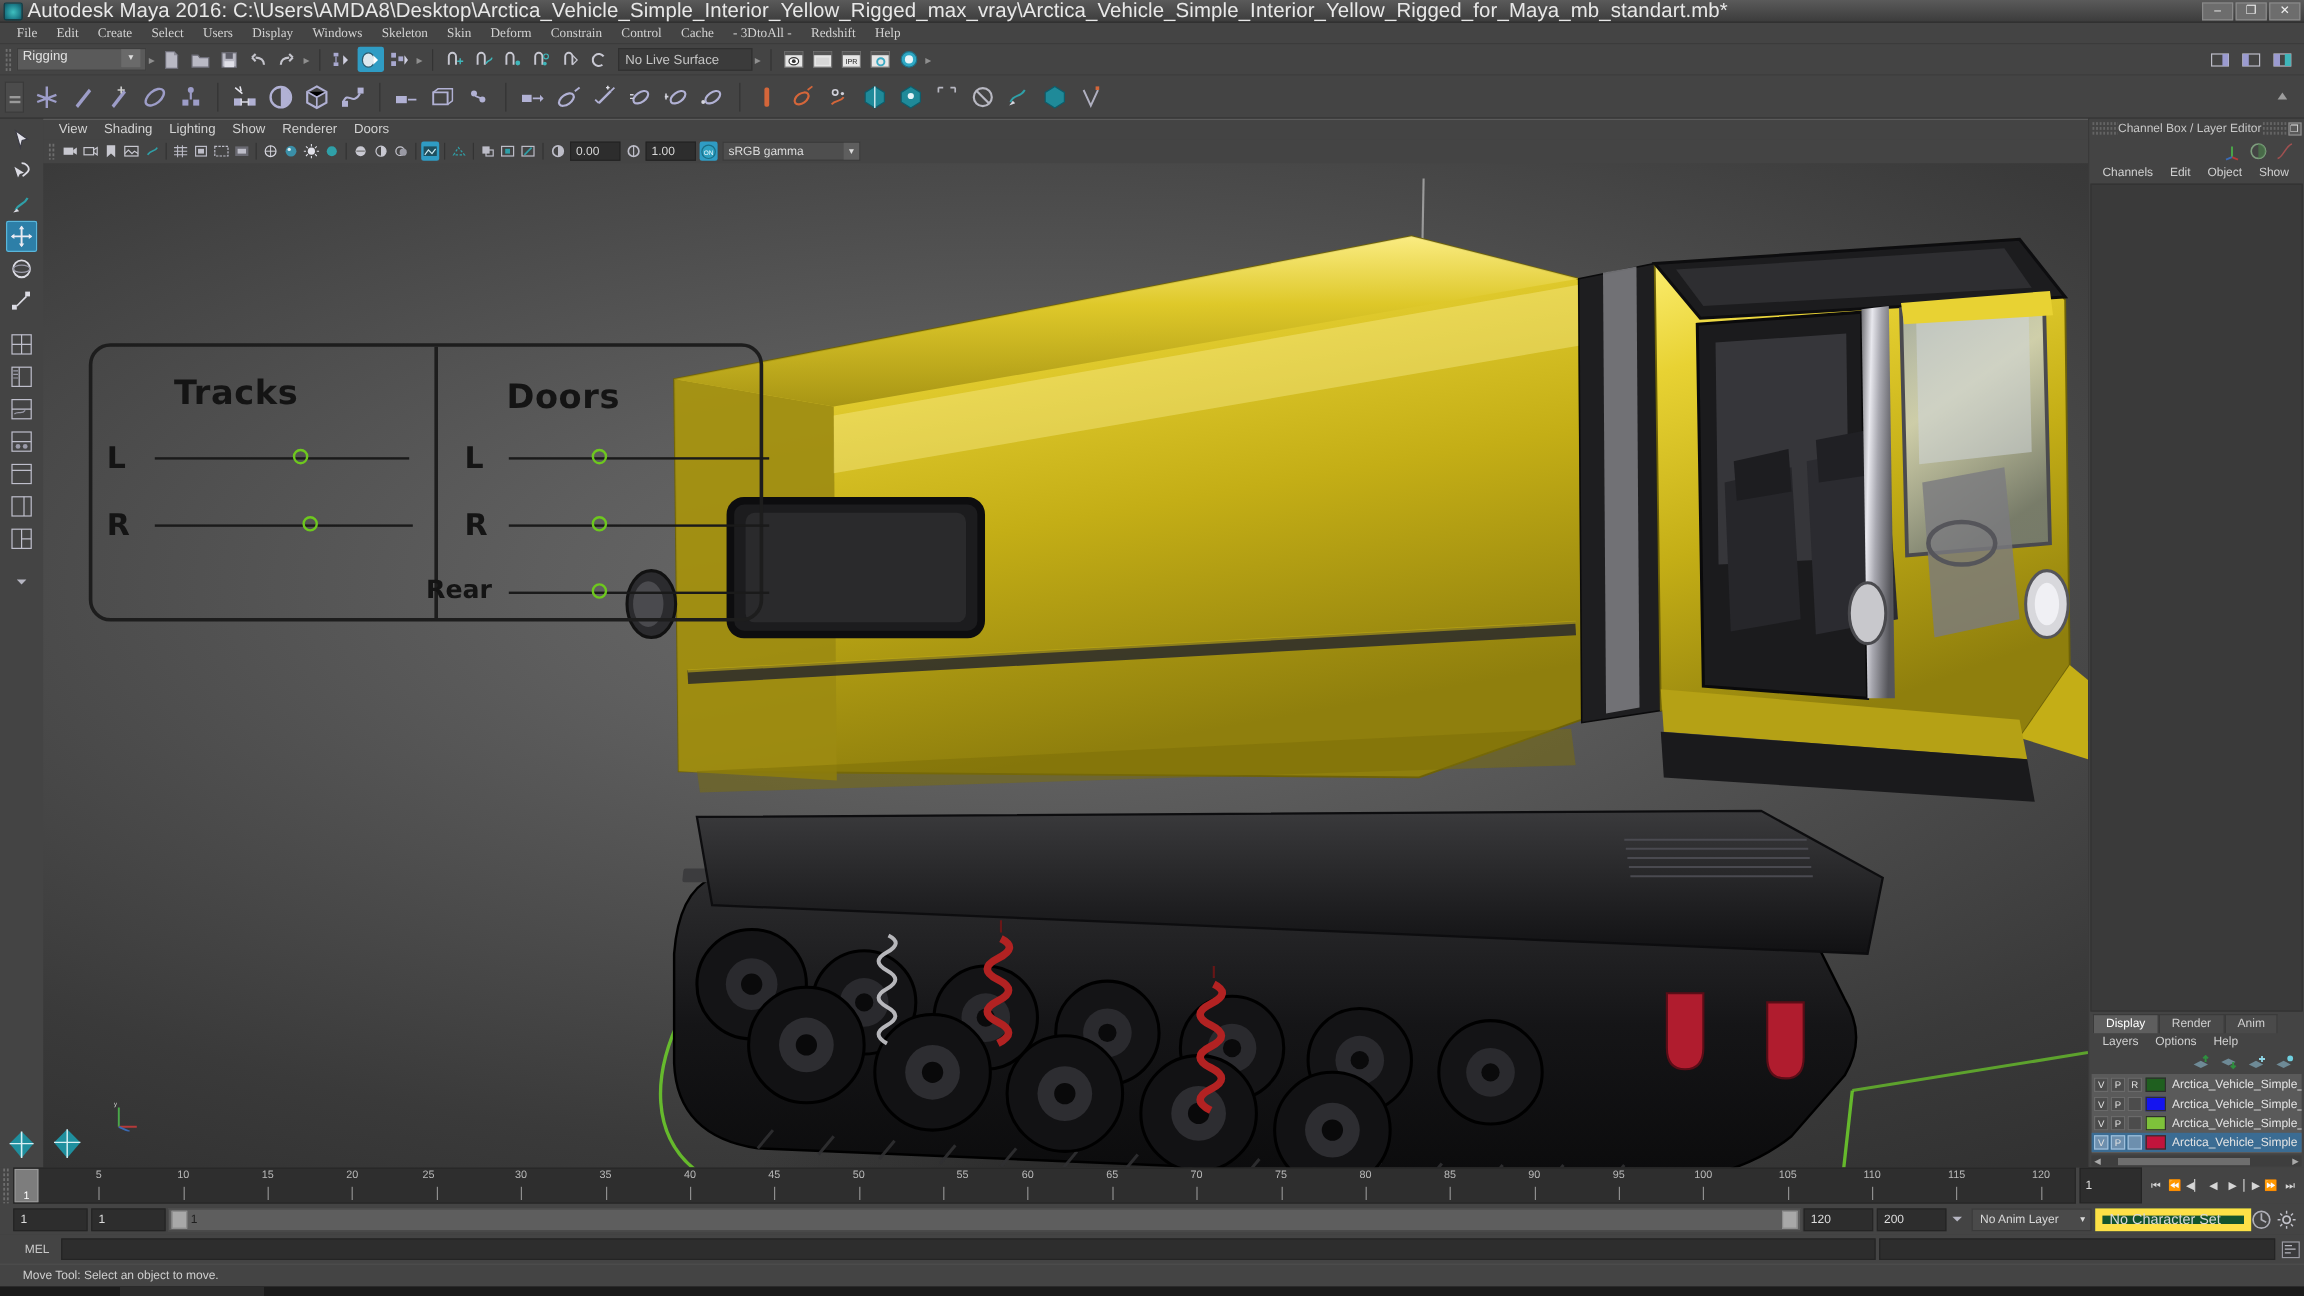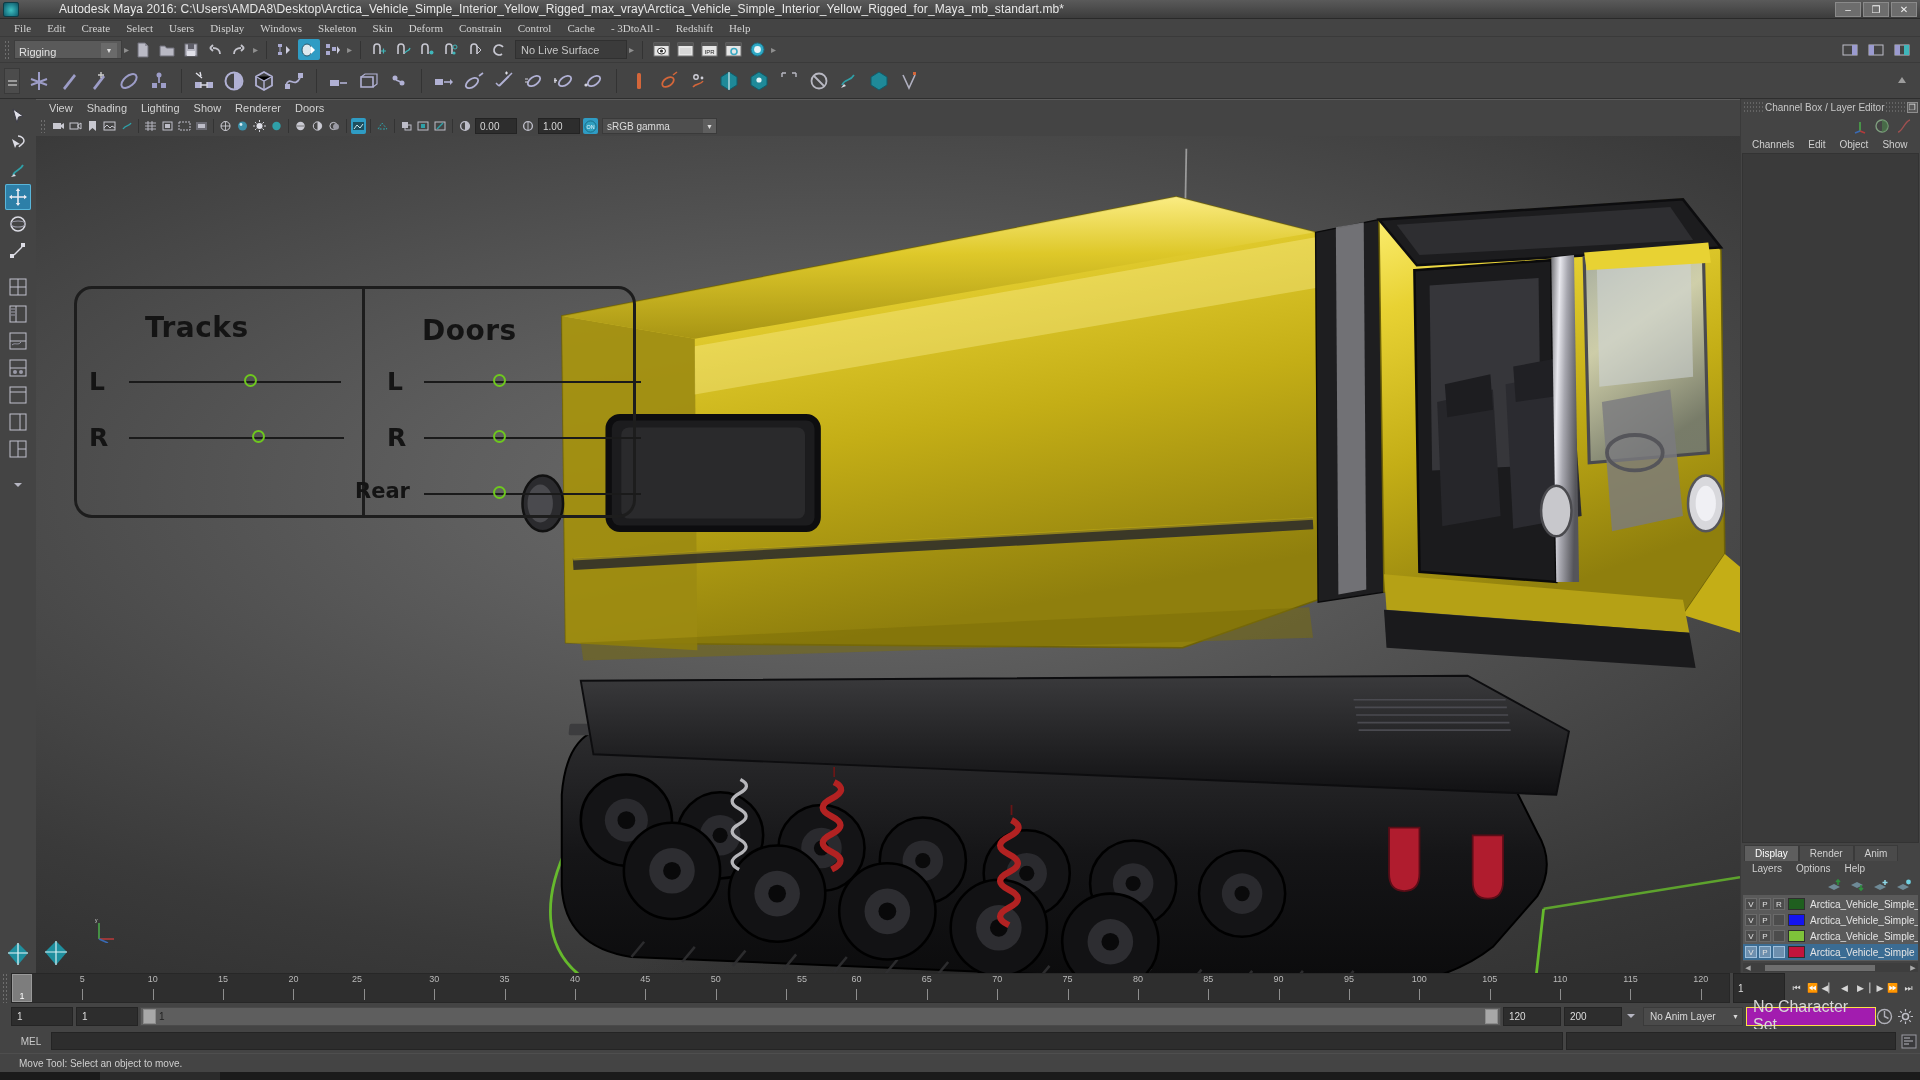--- a/index.html
+++ b/index.html
@@ -16,21 +16,21 @@
   .titlebar {
     height: 19px; background: linear-gradient(to bottom,#5a5a5a,#3c3c3c);
     display: flex; align-items: center; flex: none;
     border-bottom: 1px solid #2a2a2a;
   }
   .title-logo {
     width: 16px; height: 15px; margin: 0 4px 0 3px; flex: none;
     background: radial-gradient(circle at 50% 55%, #3fbfbf 0%, #1d7f8c 60%, #11505c 100%);
     border: 1px solid #0d3d47; border-radius: 2px;
   }
-  .title-text { font-size: 12px; color: #e8e8e8; white-space: nowrap; letter-spacing: .1px; margin-left: 36px; }
+  .title-text { font-size: 17px; color: #e8e8e8; white-space: nowrap; letter-spacing: .1px; }
   .title-btns { margin-left: auto; display: flex; gap: 2px; padding-right: 3px; }
   .title-btn {
     width: 26px; height: 15px; background: #6d6d6d; border: 1px solid #8a8a8a;
     color: #f0f0f0; font-size: 10px; line-height: 13px; text-align: center;
   }
   .title-btn.close { background: #6d6d6d; }
 
   
   .menubar {
     height: 18px; background: #444444; display: flex; align-items: center;
@@ -45,21 +45,21 @@
     height: 26px; background: #444444; display: flex; align-items: center;
     flex: none; gap: 0px; padding-left: 4px; border-bottom: 1px solid #3a3a3a;
   }
   .gripper {
     width: 6px; height: 20px; flex: none; margin-right: 4px;
     background-image: radial-gradient(circle, #6e6e6e 1px, transparent 1px);
     background-size: 3px 4px;
   }
   .menu-mode {
     width: 108px; height: 19px; background: #5a5a5a; border: 1px solid #3d3d3d;
-    display: flex; align-items: flex-end; padding: 0 4px; font-size: 11px; color: #e0e0e0;
+    display: flex; align-items: flex-start; padding: 0 4px; font-size: 11px; color: #e0e0e0;
   }
   .menu-mode .caret { margin-left: auto; width: 16px; height: 15px; background: #6a6a6a;
      display:flex; align-items:center; justify-content:center; font-size: 7px; color:#ddd;}
   .sep { width: 1px; height: 18px; background: #333; margin: 0 6px; flex: none; }
   .sep-arrow { width: 9px; height: 20px; flex:none; display:flex; align-items:center; justify-content:center;
      color:#8f8f8f; font-size:10px; }
   .tb-icon {
     width: 22px; height: 21px; flex: none; display: flex; align-items: center; justify-content: center;
     margin: 0 1px;
   }
@@ -228,21 +228,21 @@
   .rangeslider {
     flex: 1 1 auto; height: 19px; background: #5e5e5e; border:1px solid #4a4a4a;
     display: flex; align-items: center; position: relative; margin: 0 2px;
   }
   .rs-thumb { width: 13px; height: 15px; background: #a8a8a8; border:1px solid #8c8c8c; margin-left:2px;}
   .rs-thumb.right { position:absolute; right: 2px; }
   .rs-lbl { font-size:10px; color:#1f1f1f; margin-left:3px; }
   .anim-layer { height:19px; background:#4a4a4a; border:1px solid #3a3a3a; font-size:10px; color:#d8d8d8;
      display:flex; align-items:center; padding-left:6px; flex:none; margin-left:3px;}
   .anim-layer .caret{ margin-left:auto; width:13px; text-align:center; font-size:7px;}
-  .charset { height:19px; background:#a21caf; border:1px solid #fde047; font-size:16px; color:#d8d8d8;
+  .charset { height:19px; background:#14532d; border:6px solid #fde047; font-size:12px; color:#d8d8d8;
      display:flex; align-items:center; padding-left:6px; flex:none; margin-left:3px;}
 
   
   .cmdline { height: 24px; background:#444; display:flex; align-items:center; flex:none; padding-left:2px; }
   .cmd-label { font-size:10px; color:#c9c9c9; width:40px; text-align:center; flex:none;}
   .cmd-input { flex: 1 1 auto; height:18px; background:#2d2d2d; border:1px solid #242424; }
   .cmd-out { width: 330px; height:18px; background:#2d2d2d; border:1px solid #242424; flex:none; margin-left:3px;}
   .cmd-btn { width:22px; height:20px; display:flex;align-items:center;justify-content:center;flex:none;margin-left:2px;}
 
   

